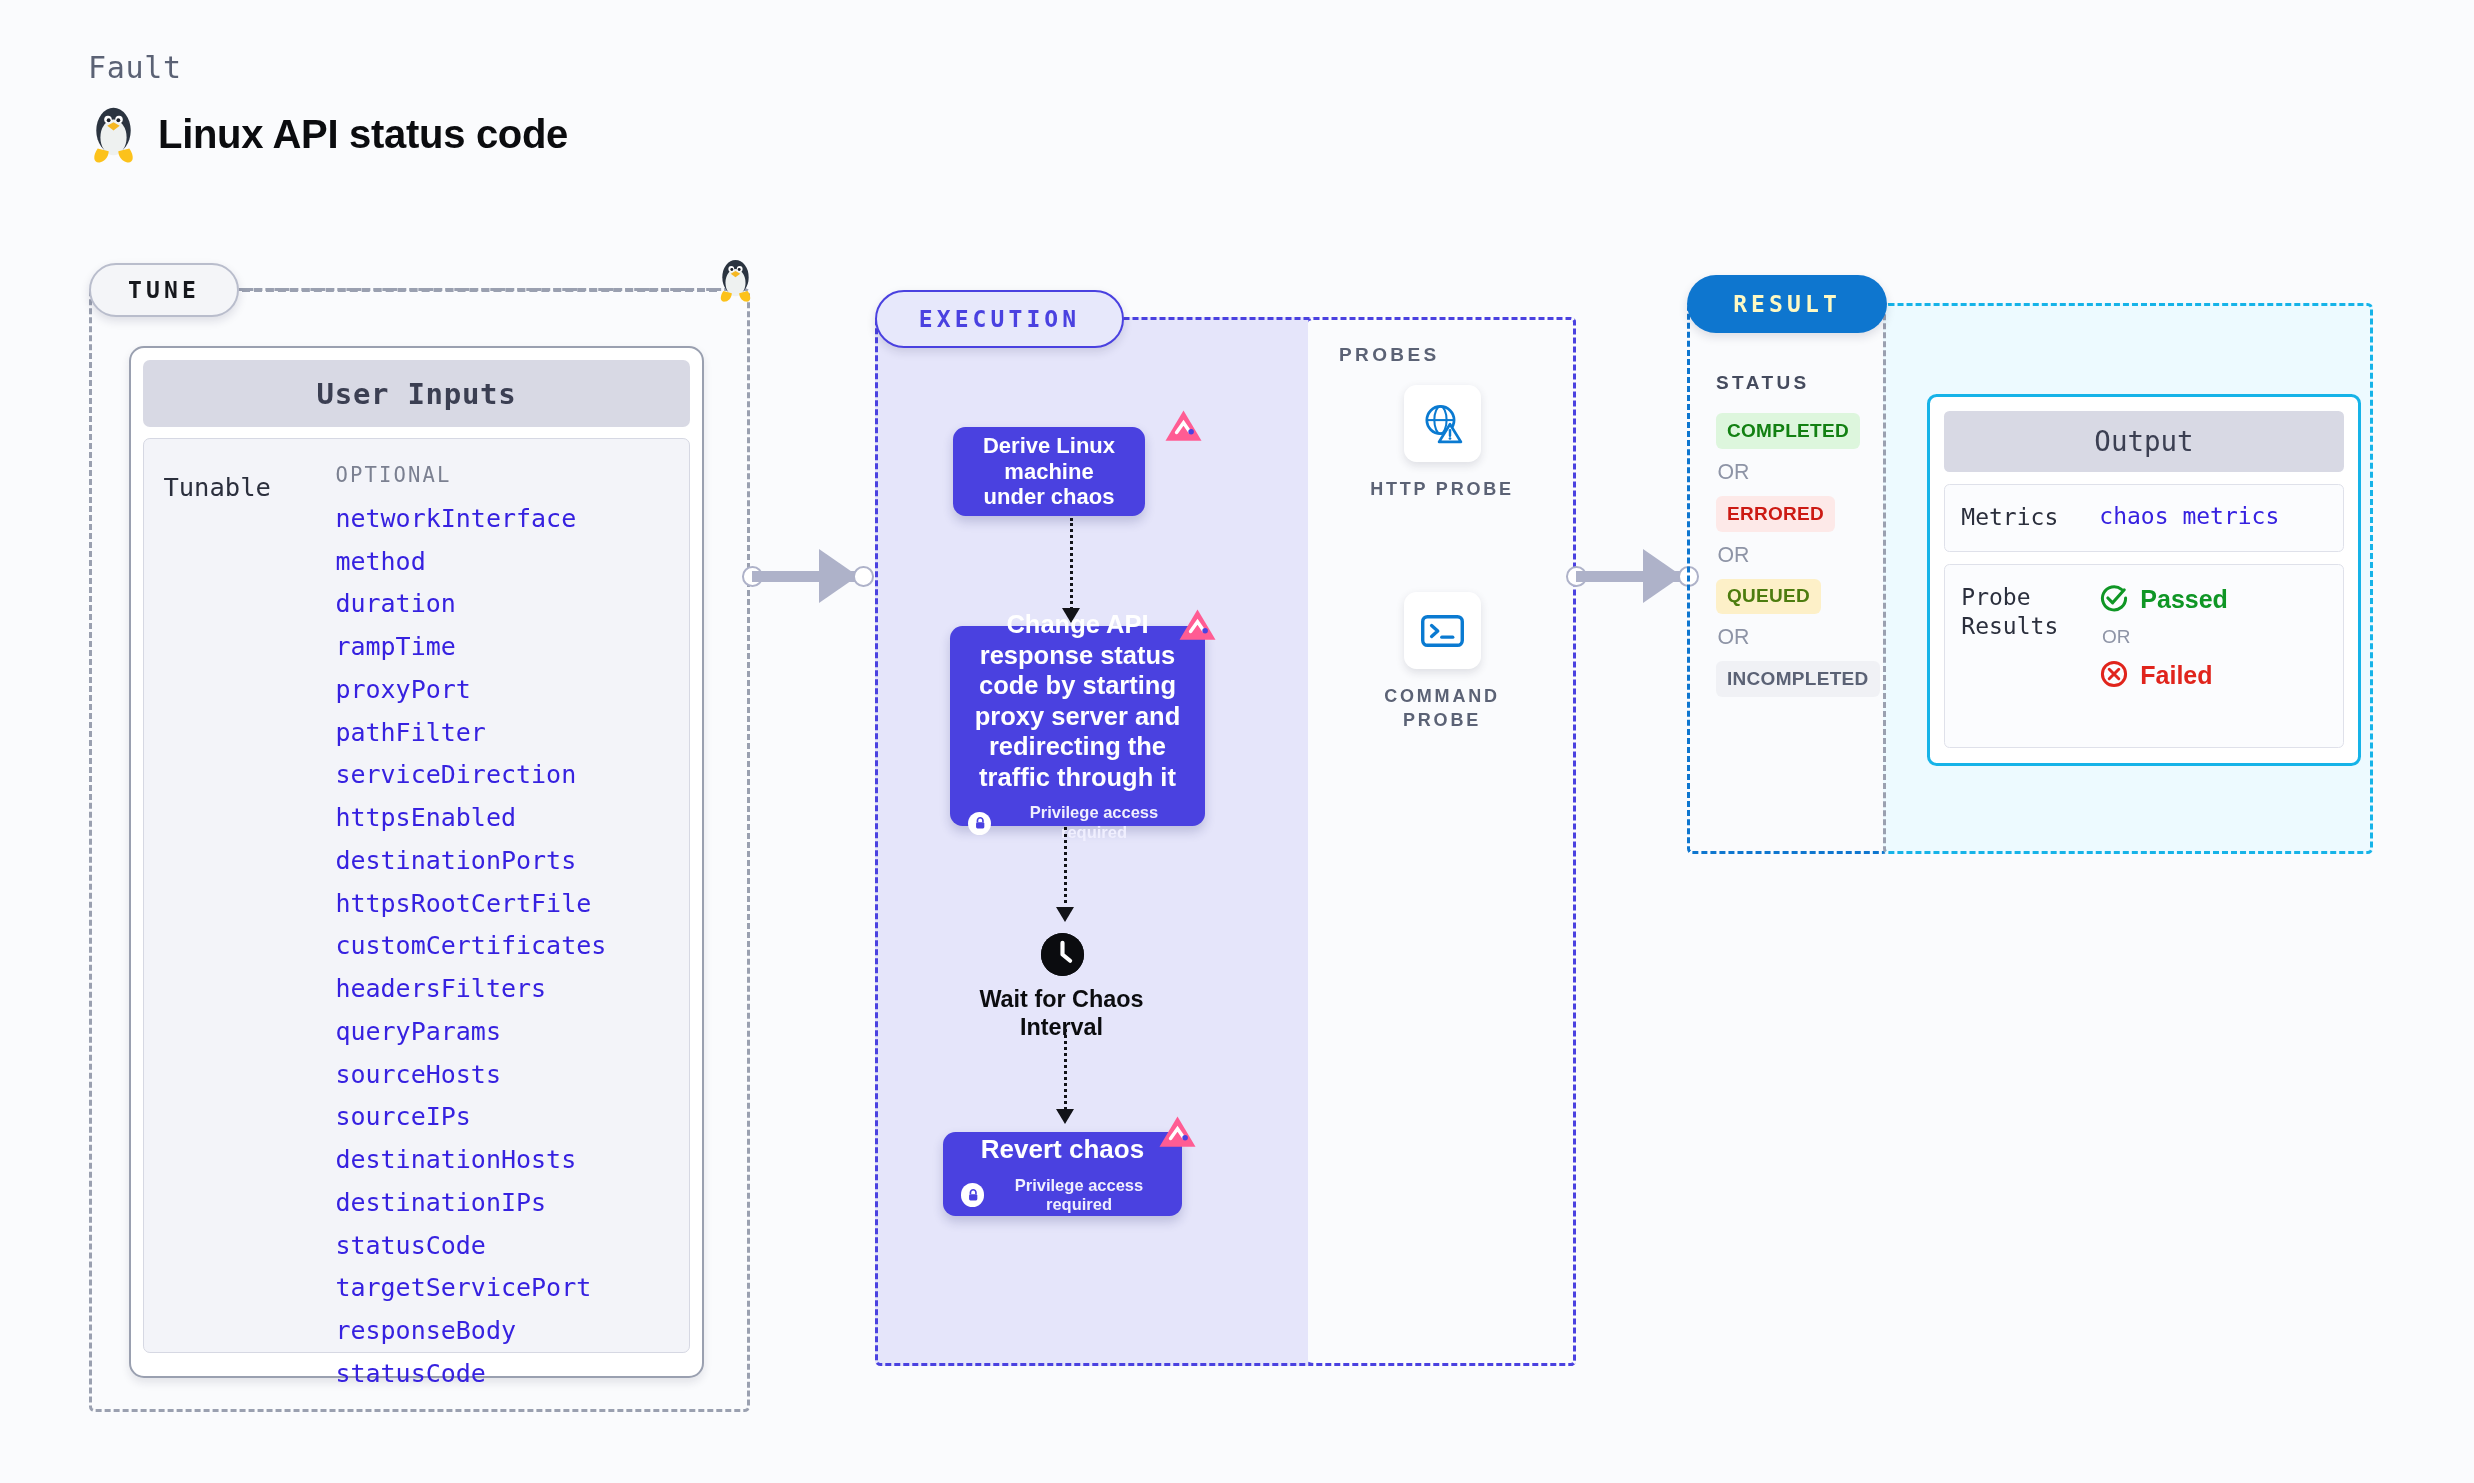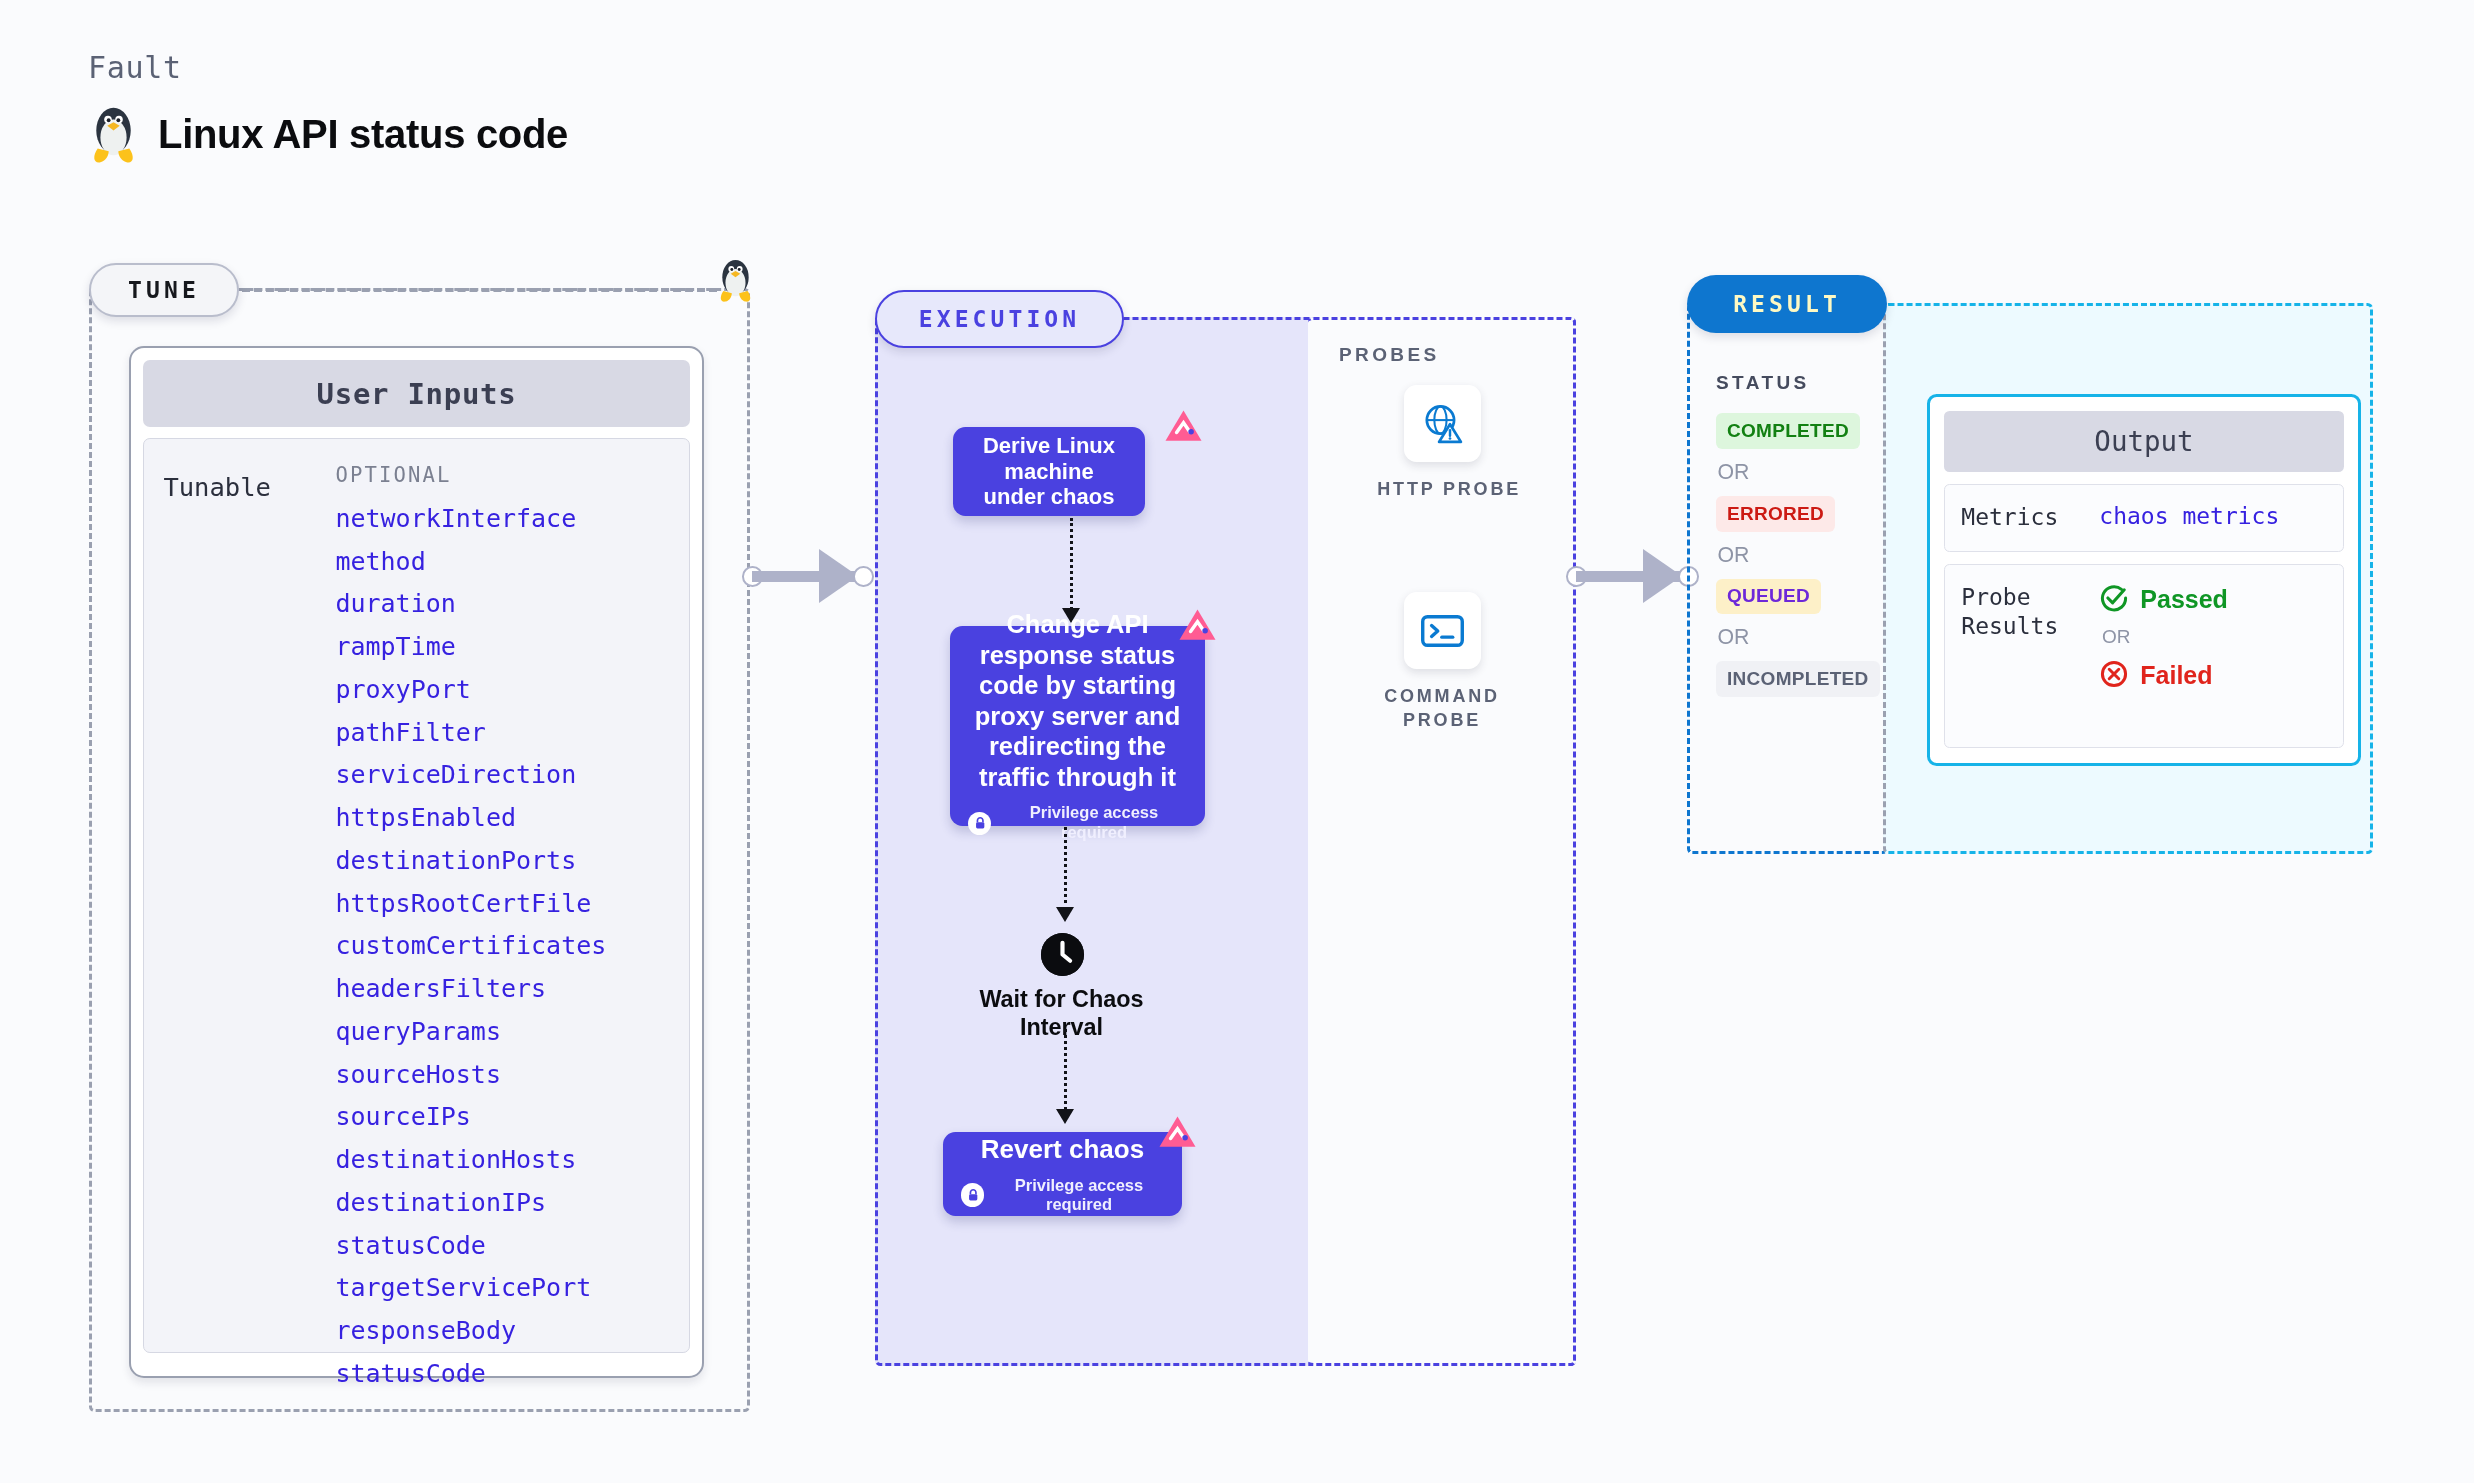--- a/index.html
+++ b/index.html
@@ -391,21 +391,21 @@
   <span class="chaos-mark" style="left:1158px; top:1115px;">
     <svg width="39" height="36" viewBox="0 0 56 52">
       <path d="M28 2 L54 46 L2 46 Z" fill="#ff5c93"></path>
       <path d="M18 34 L28 20 L37 33" stroke="#ffffff" stroke-width="5" fill="none" stroke-linecap="round"></path>
       <circle cx="39" cy="33" r="4" fill="#4a41e0"></circle>
     </svg>
   </span>
 
   <div class="probes-title">PROBES</div>
 
-  <div class="probe-item" style="top:385px;text-align:right;">
+  <div class="probe-item" style="top:385px;">
     <div class="probe-tile">
       <svg width="45" height="45" viewBox="0 0 66 66">
         <circle cx="30" cy="28" r="20" fill="none" stroke="#0a7ad1" stroke-width="4"></circle>
         <ellipse cx="30" cy="28" rx="9" ry="20" fill="none" stroke="#0a7ad1" stroke-width="3"></ellipse>
         <line x1="10" y1="28" x2="50" y2="28" stroke="#0a7ad1" stroke-width="3"></line>
         <path d="M44 34 L60 60 L28 60 Z" fill="#ffffff" stroke="#0a7ad1" stroke-width="4" stroke-linejoin="round"></path>
         <line x1="44" y1="43" x2="44" y2="51" stroke="#0a7ad1" stroke-width="3.6" stroke-linecap="round"></line>
         <circle cx="44" cy="55" r="2" fill="#0a7ad1"></circle>
       </svg>
     </div>
@@ -434,21 +434,21 @@
   <div class="dashed-box result-box"></div>
   <div class="dashed-box output-box"></div>
   <div class="pill pill-result">RESULT</div>
 
   <div class="status-title">STATUS</div>
   <div class="status-list" id="status-list">
       <div><span class="status-badge" style="background: rgb(221, 246, 221); color: rgb(18, 128, 18);">COMPLETED</span></div>
       <div class="or-text">OR</div>
       <div><span class="status-badge" style="background: rgb(253, 233, 232); color: rgb(204, 26, 19);">ERRORED</span></div>
       <div class="or-text">OR</div>
-      <div><span class="status-badge" style="background: rgb(253, 240, 200); color: #6d28d9;">QUEUED</span></div>
+      <div><span class="status-badge" style="background: rgb(253, 240, 200); color: #4d7c0f;">QUEUED</span></div>
       <div class="or-text">OR</div>
       <div><span class="status-badge" style="background: rgb(240, 241, 245); color: rgb(91, 98, 117);">INCOMPLETED</span></div>
     </div>
 
   <div class="output-card">
     <div class="output-header">Output</div>
 
     <div class="out-row">
       <div class="out-key">Metrics</div>
       <div class="out-val-metrics">chaos metrics</div>

